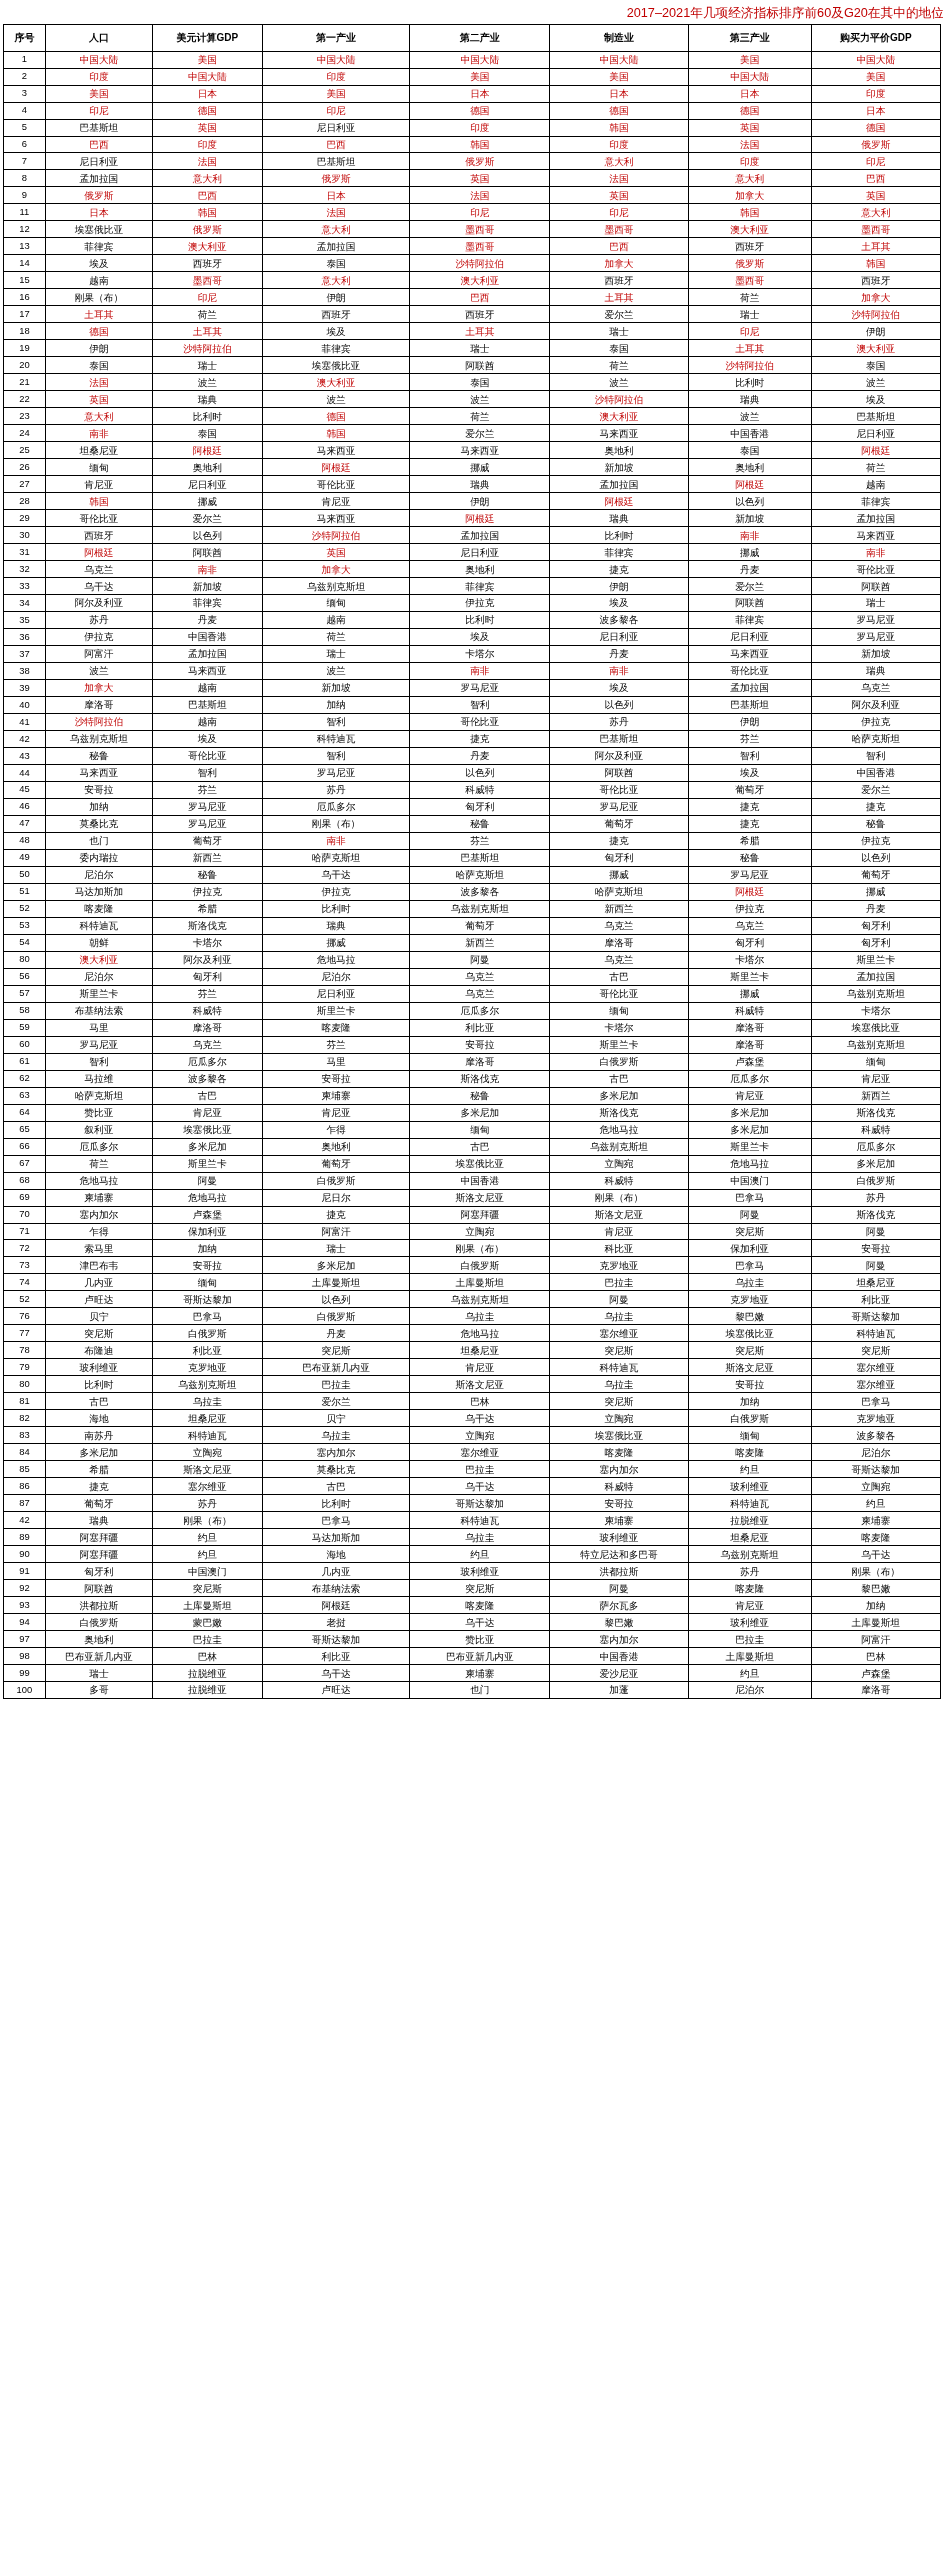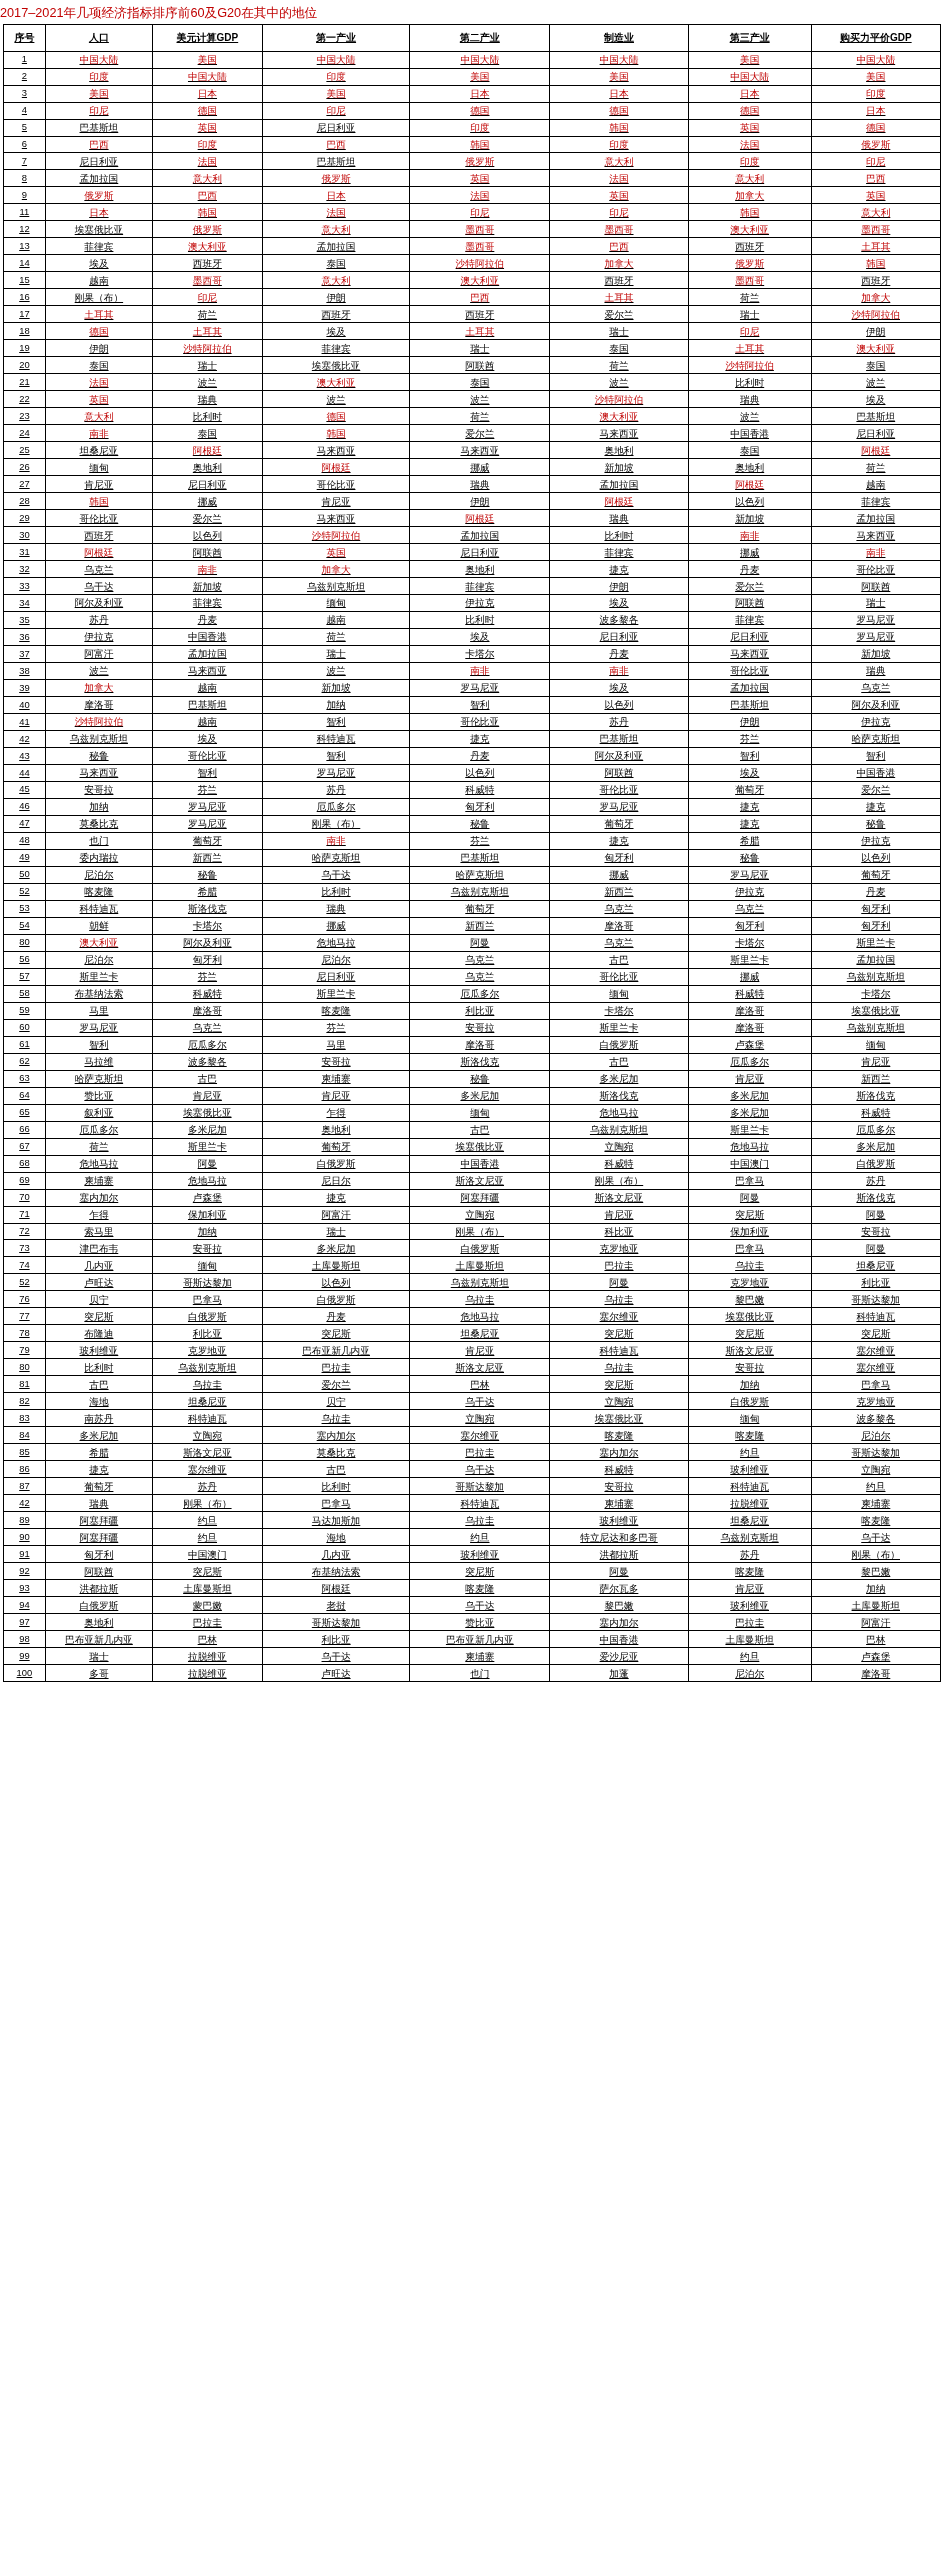--- a/index.html
+++ b/index.html
@@ -1,19 +1,19 @@
 <!DOCTYPE html>
 <html style="font-size:10.7px"><head>
 <meta charset="utf-8">
 <style>
   html,body{margin:0;padding:0;background:#fff;}
   body{font-family:"Liberation Sans","DejaVu Sans",sans-serif;}
   #wrap{width:944px;}
-  .title{text-align:left;color:#c00000;font-size:12.7px;line-height:20px;padding:2.7px 0 1.3px 0;font-weight:400;}
-  table{border-collapse:collapse;width:938px;margin:0 auto;table-layout:fixed;text-decoration:underline;}
+  .title{text-align:right;color:#c00000;font-size:12.7px;line-height:20px;padding:2.7px 0 1.3px 0;font-weight:400;}
+  table{border-collapse:collapse;width:938px;margin:0 auto;table-layout:fixed;}
   col.c0{width:32px}
   col.c1{width:82px}
   col.c2{width:84px}
   col.c3{width:113px}
   col.c4{width:107px}
   col.c5{width:106px}
   col.c6{width:94px}
   col.c7{width:99px}
   th,td{border:0.7px solid #000;font-size:9.7px;padding:1.3px 2px;text-align:center;vertical-align:middle;line-height:1.15;height:13.4px;}
   th{font-weight:700;font-size:10px;height:23px;}
@@ -534,20 +534,30 @@
           <td class="idx">50</td>
           <td class="k">尼泊尔</td>
           <td class="k">秘鲁</td>
           <td class="k">乌干达</td>
           <td class="k">哈萨克斯坦</td>
           <td class="k">挪威</td>
           <td class="k">罗马尼亚</td>
           <td class="k">葡萄牙</td>
         </tr>
         <tr>
+          <td class="idx">51</td>
+          <td class="k">马达加斯加</td>
+          <td class="k">伊拉克</td>
+          <td class="k">伊拉克</td>
+          <td class="k">波多黎各</td>
+          <td class="k">哈萨克斯坦</td>
+          <td class="r">阿根廷</td>
+          <td class="k">挪威</td>
+        </tr>
+        <tr>
           <td class="idx">52</td>
           <td class="k">喀麦隆</td>
           <td class="k">希腊</td>
           <td class="k">比利时</td>
           <td class="k">乌兹别克斯坦</td>
           <td class="k">新西兰</td>
           <td class="k">伊拉克</td>
           <td class="k">丹麦</td>
         </tr>
         <tr>

